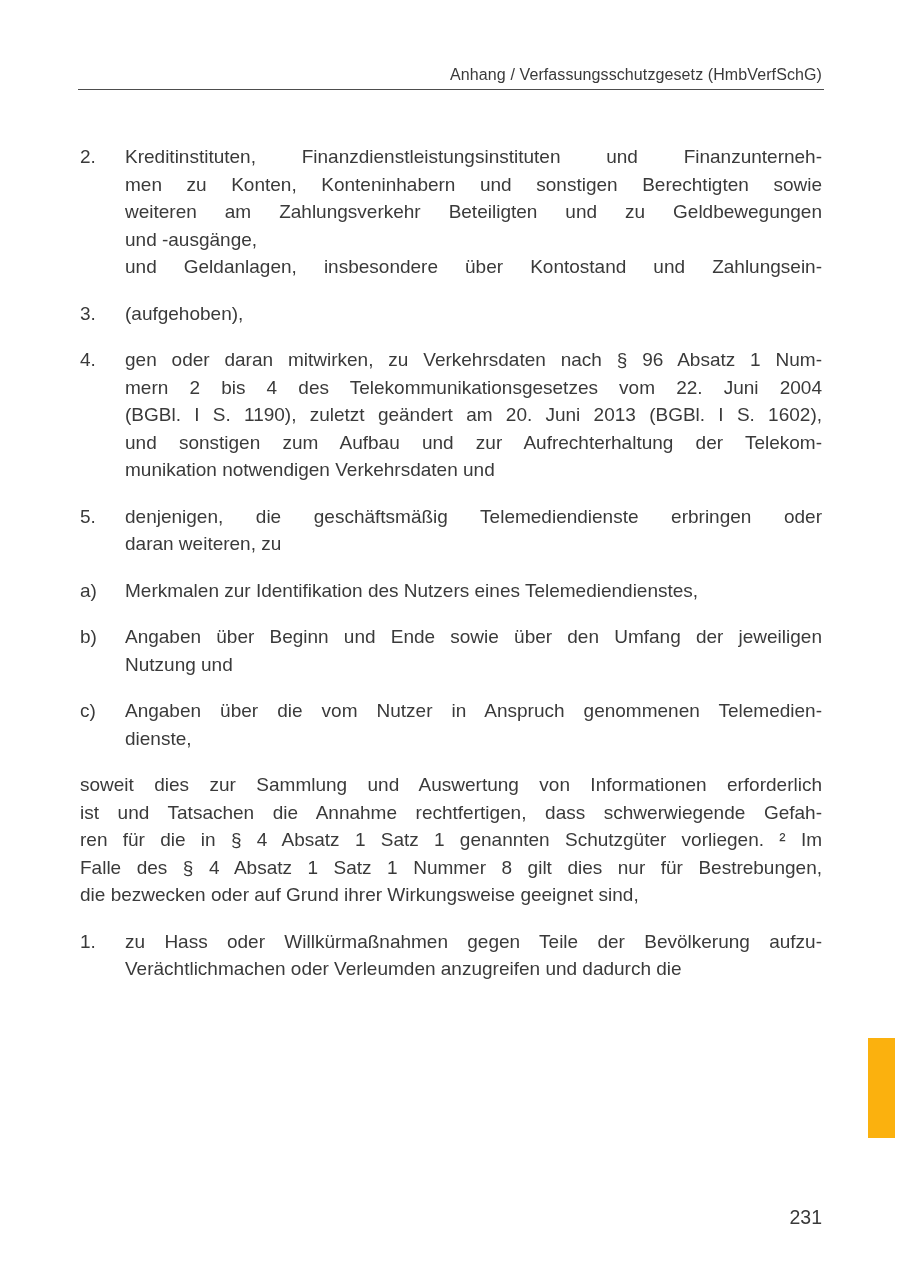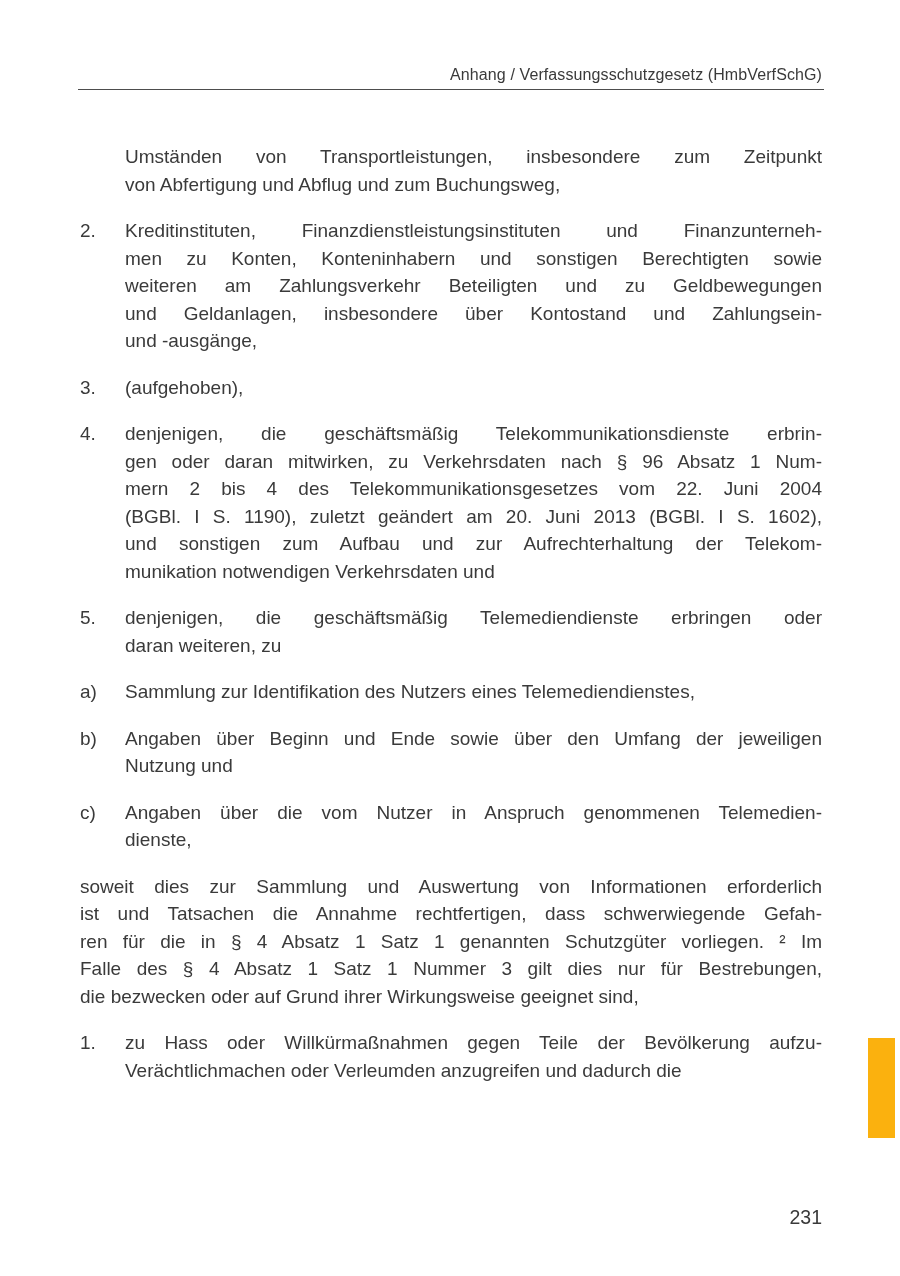--- a/index.html
+++ b/index.html
@@ -90,64 +90,56 @@
 <body>
 
 <div class="page">
 
   <div class="running-head">Anhang / Verfassungsschutzgesetz (HmbVerfSchG)</div>
 
   <div class="head-rule"></div>
 
   <div class="content">
       <div class="block">
-        <div class="label"></div>
-        <div class="lines">
-          <div class="line">Umständen von Transportleistungen, insbesondere zum Zeitpunkt</div>
-          <div class="line last">von Abfertigung und Abflug und zum Buchungsweg,</div>
-        </div>
-      </div>
-      <div class="block">
         <div class="label">2.</div>
         <div class="lines">
           <div class="line">Kreditinstituten, Finanzdienstleistungsinstituten und Finanzunterneh-</div>
           <div class="line">men zu Konten, Konteninhabern und sonstigen Berechtigten sowie</div>
           <div class="line">weiteren am Zahlungsverkehr Beteiligten und zu Geldbewegungen</div>
+          <div class="line last">und -ausgänge,</div>
           <div class="line">und Geldanlagen, insbesondere über Kontostand und Zahlungsein-</div>
-          <div class="line last">und -ausgänge,</div>
         </div>
       </div>
       <div class="block">
         <div class="label">3.</div>
         <div class="lines">
           <div class="line last">(aufgehoben),</div>
         </div>
       </div>
       <div class="block">
         <div class="label">4.</div>
         <div class="lines">
-          <div class="line">denjenigen, die geschäftsmäßig Telekommunikationsdienste erbrin-</div>
           <div class="line">gen oder daran mitwirken, zu Verkehrsdaten nach § 96 Absatz 1 Num-</div>
           <div class="line">mern 2 bis 4 des Telekommunikationsgesetzes vom 22. Juni 2004</div>
           <div class="line">(BGBl. I S. 1190), zuletzt geändert am 20. Juni 2013 (BGBl. I S. 1602),</div>
           <div class="line">und sonstigen zum Aufbau und zur Aufrechterhaltung der Telekom-</div>
           <div class="line last">munikation notwendigen Verkehrsdaten und</div>
         </div>
       </div>
       <div class="block">
         <div class="label">5.</div>
         <div class="lines">
           <div class="line">denjenigen, die geschäftsmäßig Telemediendienste erbringen oder</div>
           <div class="line last">daran weiteren, zu</div>
         </div>
       </div>
       <div class="block">
         <div class="label">a)</div>
         <div class="lines">
-          <div class="line last">Sammlung zur Identifikation des Nutzers eines Telemediendienstes,</div>
+          <div class="line last">Merkmalen zur Identifikation des Nutzers eines Telemediendienstes,</div>
         </div>
       </div>
       <div class="block">
         <div class="label">b)</div>
         <div class="lines">
           <div class="line">Angaben über Beginn und Ende sowie über den Umfang der jeweiligen</div>
           <div class="line last">Nutzung und</div>
         </div>
       </div>
       <div class="block">
@@ -155,21 +147,21 @@
         <div class="lines">
           <div class="line">Angaben über die vom Nutzer in Anspruch genommenen Telemedien-</div>
           <div class="line last">dienste,</div>
         </div>
       </div>
       <div class="block">
         <div class="lines">
           <div class="line">soweit dies zur Sammlung und Auswertung von Informationen erforderlich</div>
           <div class="line">ist und Tatsachen die Annahme rechtfertigen, dass schwerwiegende Gefah-</div>
           <div class="line">ren für die in § 4 Absatz 1 Satz 1 genannten Schutzgüter vorliegen. ² Im</div>
-          <div class="line">Falle des § 4 Absatz 1 Satz 1 Nummer 3 gilt dies nur für Bestrebungen,</div>
+          <div class="line">Falle des § 4 Absatz 1 Satz 1 Nummer 8 gilt dies nur für Bestrebungen,</div>
           <div class="line last">die bezwecken oder auf Grund ihrer Wirkungsweise geeignet sind,</div>
         </div>
       </div>
       <div class="block">
         <div class="label">1.</div>
         <div class="lines">
           <div class="line">zu Hass oder Willkürmaßnahmen gegen Teile der Bevölkerung aufzu-</div>
           <div class="line last">Verächtlichmachen oder Verleumden anzugreifen und dadurch die</div>
         </div>
       </div>

